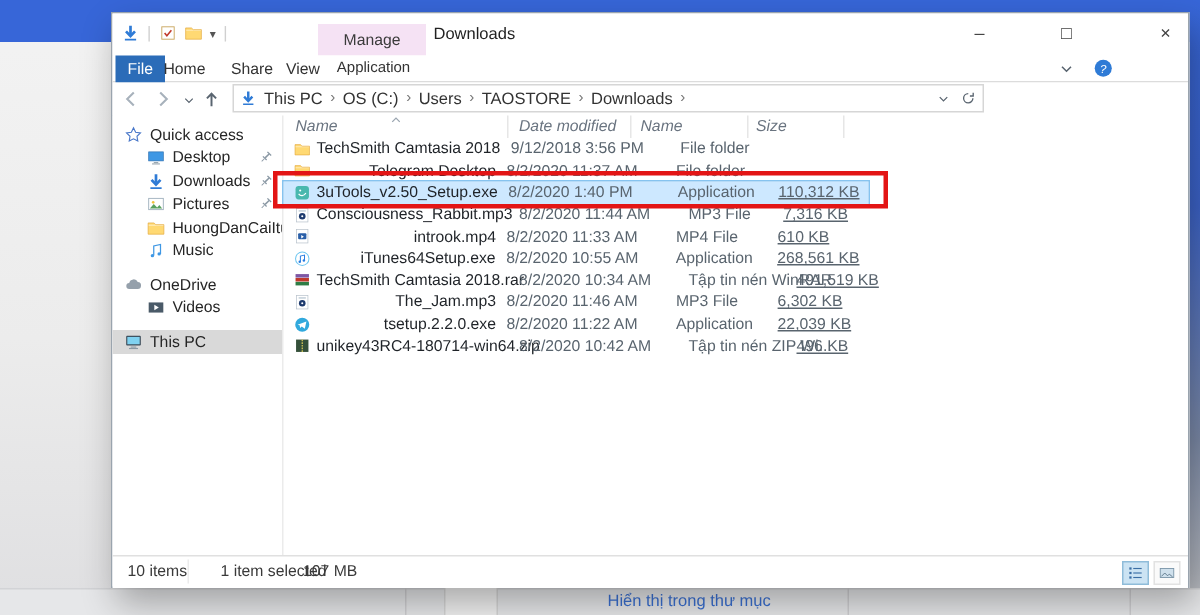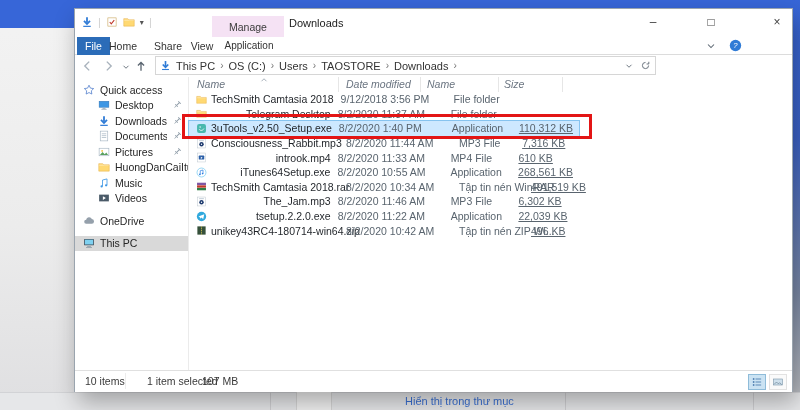--- a/index.html
+++ b/index.html
@@ -268,95 +268,76 @@
                   <rect x="5.2" y="1.6" width="5.6" height="1.4"></rect>
                   <rect x="5.2" y="8.4" width="5.6" height="1.4"></rect>
                   <rect x="7.6" y="9.8" width=".9" height="4"></rect>
                 </g>
               </svg>
             </i>
   </div>
           <div class="side-item lvl1">
     <i class="ic itemic">
               <svg viewBox="0 0 16 16">
-                <rect x="3" y="1.5" width="10" height="13" fill="#fff" stroke="#9fb0bd" stroke-width=".8"></rect>
-                <path d="M5 5h6M5 7.5h6M5 10h6" stroke="#9fb0bd" stroke-width=".9"></path>
-              </svg>
-            </i>
-    <span class="lbl">Documents</span>
+                <rect x="1.5" y="3" width="13" height="10" fill="#fff" stroke="#9fb0bd" stroke-width=".8"></rect>
+                <circle cx="5.5" cy="6.5" r="1.2" fill="#f0c33c"></circle>
+                <path d="M2.5 12l3.5-4 3 3 2-2.2 2.5 3.2z" fill="#59a05e"></path>
+              </svg>
+            </i>
+    <span class="lbl">Pictures</span>
     <i class="ic pin">
               <svg viewBox="0 0 16 16">
                 <g transform="rotate(45 8 8)" fill="#8a98a4">
                   <rect x="7.2" y="2.6" width="1.6" height="6"></rect>
                   <rect x="5.2" y="1.6" width="5.6" height="1.4"></rect>
                   <rect x="5.2" y="8.4" width="5.6" height="1.4"></rect>
                   <rect x="7.6" y="9.8" width=".9" height="4"></rect>
                 </g>
               </svg>
             </i>
   </div>
           <div class="side-item lvl1">
     <i class="ic itemic">
               <svg viewBox="0 0 16 16">
-                <rect x="1.5" y="3" width="13" height="10" fill="#fff" stroke="#9fb0bd" stroke-width=".8"></rect>
-                <circle cx="5.5" cy="6.5" r="1.2" fill="#f0c33c"></circle>
-                <path d="M2.5 12l3.5-4 3 3 2-2.2 2.5 3.2z" fill="#59a05e"></path>
-              </svg>
-            </i>
-    <span class="lbl">Pictures</span>
-    <i class="ic pin">
-              <svg viewBox="0 0 16 16">
-                <g transform="rotate(45 8 8)" fill="#8a98a4">
-                  <rect x="7.2" y="2.6" width="1.6" height="6"></rect>
-                  <rect x="5.2" y="1.6" width="5.6" height="1.4"></rect>
-                  <rect x="5.2" y="8.4" width="5.6" height="1.4"></rect>
-                  <rect x="7.6" y="9.8" width=".9" height="4"></rect>
-                </g>
-              </svg>
-            </i>
-  </div>
-          <div class="side-item lvl1">
-    <i class="ic itemic">
-              <svg viewBox="0 0 16 16">
                 <path d="M1 3.5h5.2L7.8 5H15v8.5H1z" fill="#ffd973"></path>
                 <path d="M1 5h14v1.1H1z" fill="#fff" opacity=".5"></path>
                 <path d="M1 3.5h5.2L7.8 5H15v8.5H1z" fill="none" stroke="#e3a83c" stroke-width=".6"></path>
               </svg>
             </i>
     <span class="lbl">HuongDanCaiItune</span>
 
   </div>
           <div class="side-item lvl1">
     <i class="ic itemic">
               <svg viewBox="0 0 16 16">
                 <path d="M6 12.5V4l6-1.4v8.4" fill="none" stroke="#3e97e4" stroke-width="1.1"></path>
                 <circle cx="4.8" cy="12.6" r="1.5" fill="#3e97e4"></circle>
                 <circle cx="10.8" cy="11" r="1.5" fill="#3e97e4"></circle>
               </svg>
             </i>
     <span class="lbl">Music</span>
 
   </div>
+          <div class="side-item lvl0 gap">
+    <i class="ic itemic">
+              <svg viewBox="0 0 16 16">
+                <path d="M4.2 11.5a2.6 2.6 0 010-5.2 4 4 0 017.6-.9 2.9 2.9 0 01-.3 6.1z" fill="#95a0ab"></path>
+              </svg>
+            </i>
+    <span class="lbl">OneDrive</span>
+
+  </div>
           <div class="side-item lvl1">
     <i class="ic itemic">
               <svg viewBox="0 0 16 16">
                 <rect x="1.5" y="3.5" width="13" height="9" fill="#4a5a68"></rect>
                 <path d="M6.5 5.5l4 2.5-4 2.5z" fill="#fff"></path>
               </svg>
             </i>
     <span class="lbl">Videos</span>
-
-  </div>
-          <div class="side-item lvl0 gap">
-    <i class="ic itemic">
-              <svg viewBox="0 0 16 16">
-                <path d="M4.2 11.5a2.6 2.6 0 010-5.2 4 4 0 017.6-.9 2.9 2.9 0 01-.3 6.1z" fill="#95a0ab"></path>
-              </svg>
-            </i>
-    <span class="lbl">OneDrive</span>
 
   </div>
           <div class="side-item lvl0 gap selected">
     <i class="ic itemic">
               <svg viewBox="0 0 16 16">
                 <rect x="1.5" y="2.5" width="13" height="8.5" rx=".8" fill="#3a4a58"></rect>
                 <rect x="2.5" y="3.5" width="11" height="6.5" fill="#7fd1f0"></rect>
                 <rect x="5.5" y="12" width="5" height="1" fill="#8a98a4"></rect>
                 <rect x="4" y="13.3" width="8" height="1" fill="#8a98a4"></rect>
               </svg>

